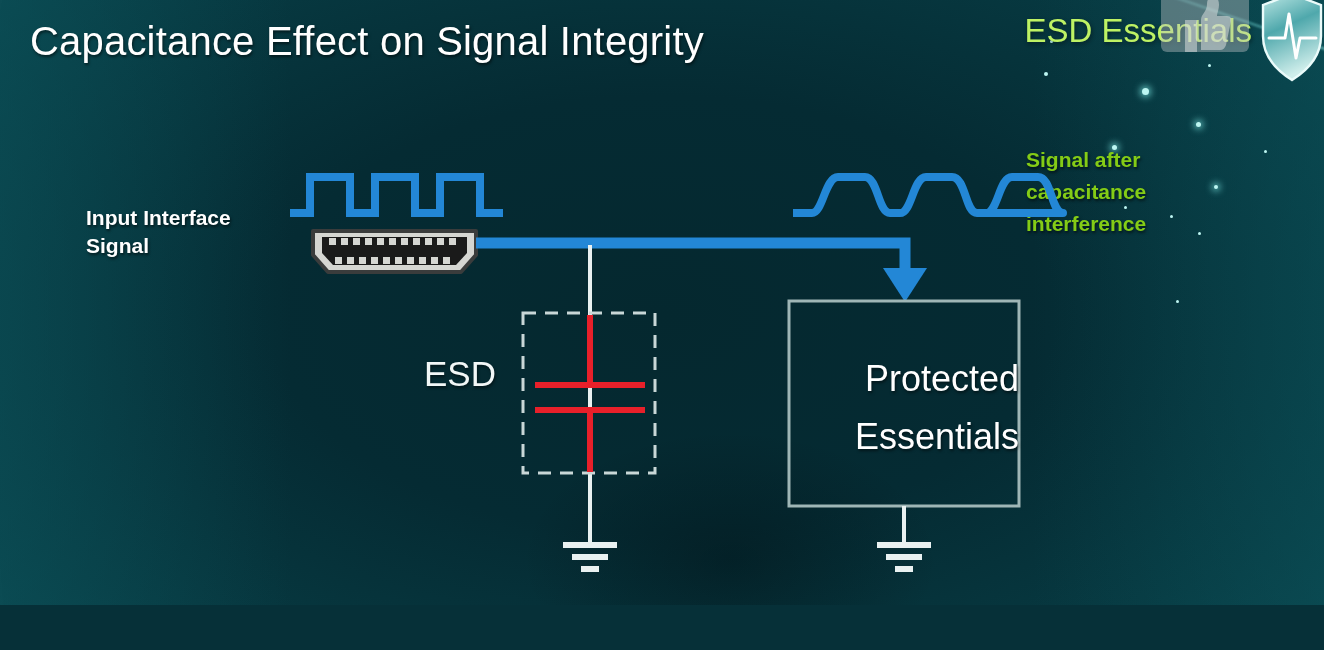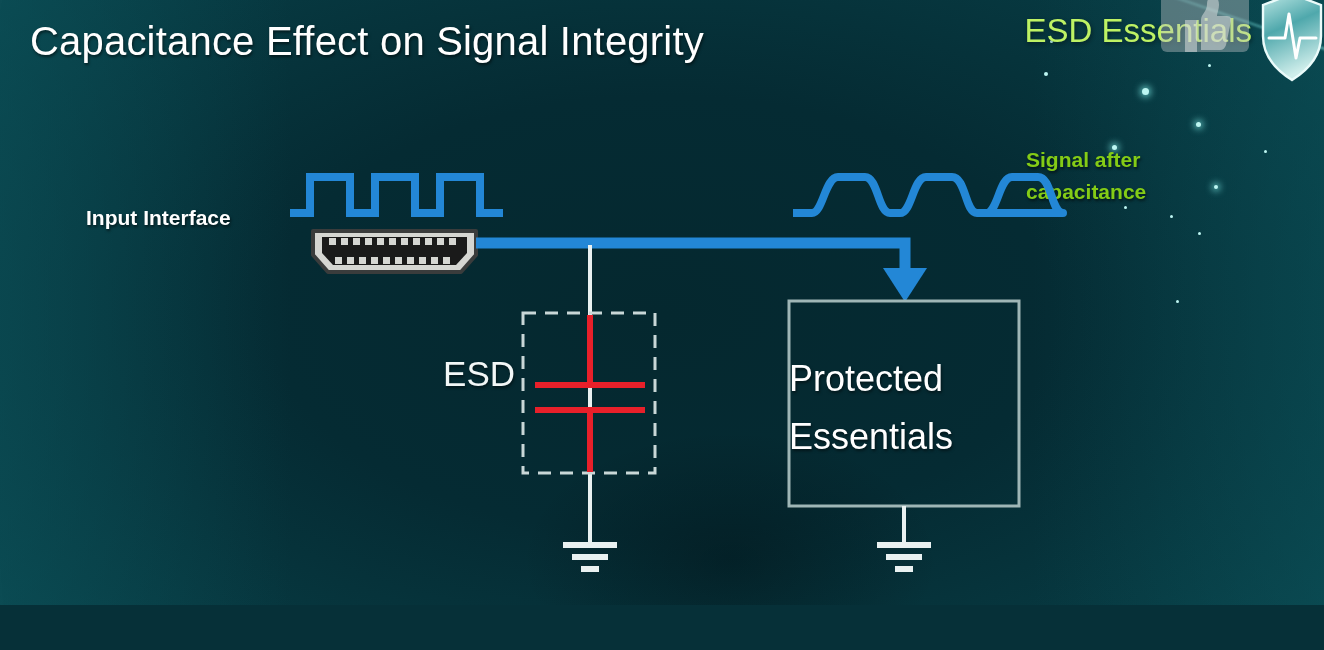--- a/index.html
+++ b/index.html
@@ -81,26 +81,26 @@
     text-align:left;
     font-size:21px;font-weight:bold;line-height:1.52;color:#84cc16;
     text-shadow:1px 2px 3px rgba(0,0,0,.6);
   }
 
   
   svg.sch{position:absolute;left:0;top:0;width:1324px;height:650px;overflow:visible;}
 
   .txt-esd{
     position:absolute;left:405px;top:352px;width:110px;
-    text-align:right;color:#f2f7f7;font-size:35px;line-height:1.28;font-weight:400;
+    text-align:center;color:#f2f7f7;font-size:35px;line-height:1.28;font-weight:400;
     text-shadow:1px 2px 3px rgba(0,0,0,.5);
   }
   .txt-prot{
     position:absolute;left:789px;top:350px;width:230px;
-    text-align:left;color:#ffffff;font-size:36px;line-height:1.6;font-weight:400;
+    text-align:right;color:#ffffff;font-size:36px;line-height:1.6;font-weight:400;
     text-shadow:1px 2px 3px rgba(0,0,0,.5);
   }
 </style>
 </head>
 <body>
 
 <div id="stage">
 
   <div class="bg-base"></div>
   <div class="bg-streak"></div>
@@ -139,25 +139,27 @@
         <stop offset="45%" stop-color="#4fa8ac"></stop>
         <stop offset="100%" stop-color="#cfeeeb"></stop>
       </linearGradient>
     </defs>
     <path d="M33 2 L62 13 V44 C62 64 49 78 33 88 C17 78 4 64 4 44 V13 Z" fill="url(#shg)" stroke="#eafbfa" stroke-width="2.4"></path>
     <path d="M10 46 H26 L30 22 L37 66 L41 46 H57" fill="none" stroke="#ffffff" stroke-width="3" stroke-linejoin="round" stroke-linecap="round"></path>
   </svg>
 
   <div class="label-left">
     <div>Input Interface</div>
+    <div>Signal</div>
   </div>
 
   <div class="label-right">
     <div>Signal after</div>
     <div>capacitance</div>
+    <div>interference</div>
   </div>
 
   <svg class="sch" viewBox="0 0 1324 650">
 
     <polyline fill="none" stroke="#2387d6" stroke-width="8" stroke-linejoin="miter" stroke-linecap="butt" points="290,213 310,213 310,177 350,177 350,213 375,213 375,177 415,177 415,213 440,213 440,177 480,177 480,213 503,213"></polyline>
 
     <path fill="none" stroke="#2387d6" stroke-width="8" stroke-linejoin="round" stroke-linecap="butt" d="M793,213 H812 C823,213 825,177 838,177 H865 C878,177 878,213 890,213
          H900 C912,213 913,177 926,177 H952 C966,177 965,213 977,213
          H986 C998,213 999,177 1012,177 H1038 C1052,177 1051,213 1063,213 H1006"></path>
     <path fill="none" stroke="#2387d6" stroke-width="8" stroke-linecap="butt" d="M978,213 H1006"></path>

